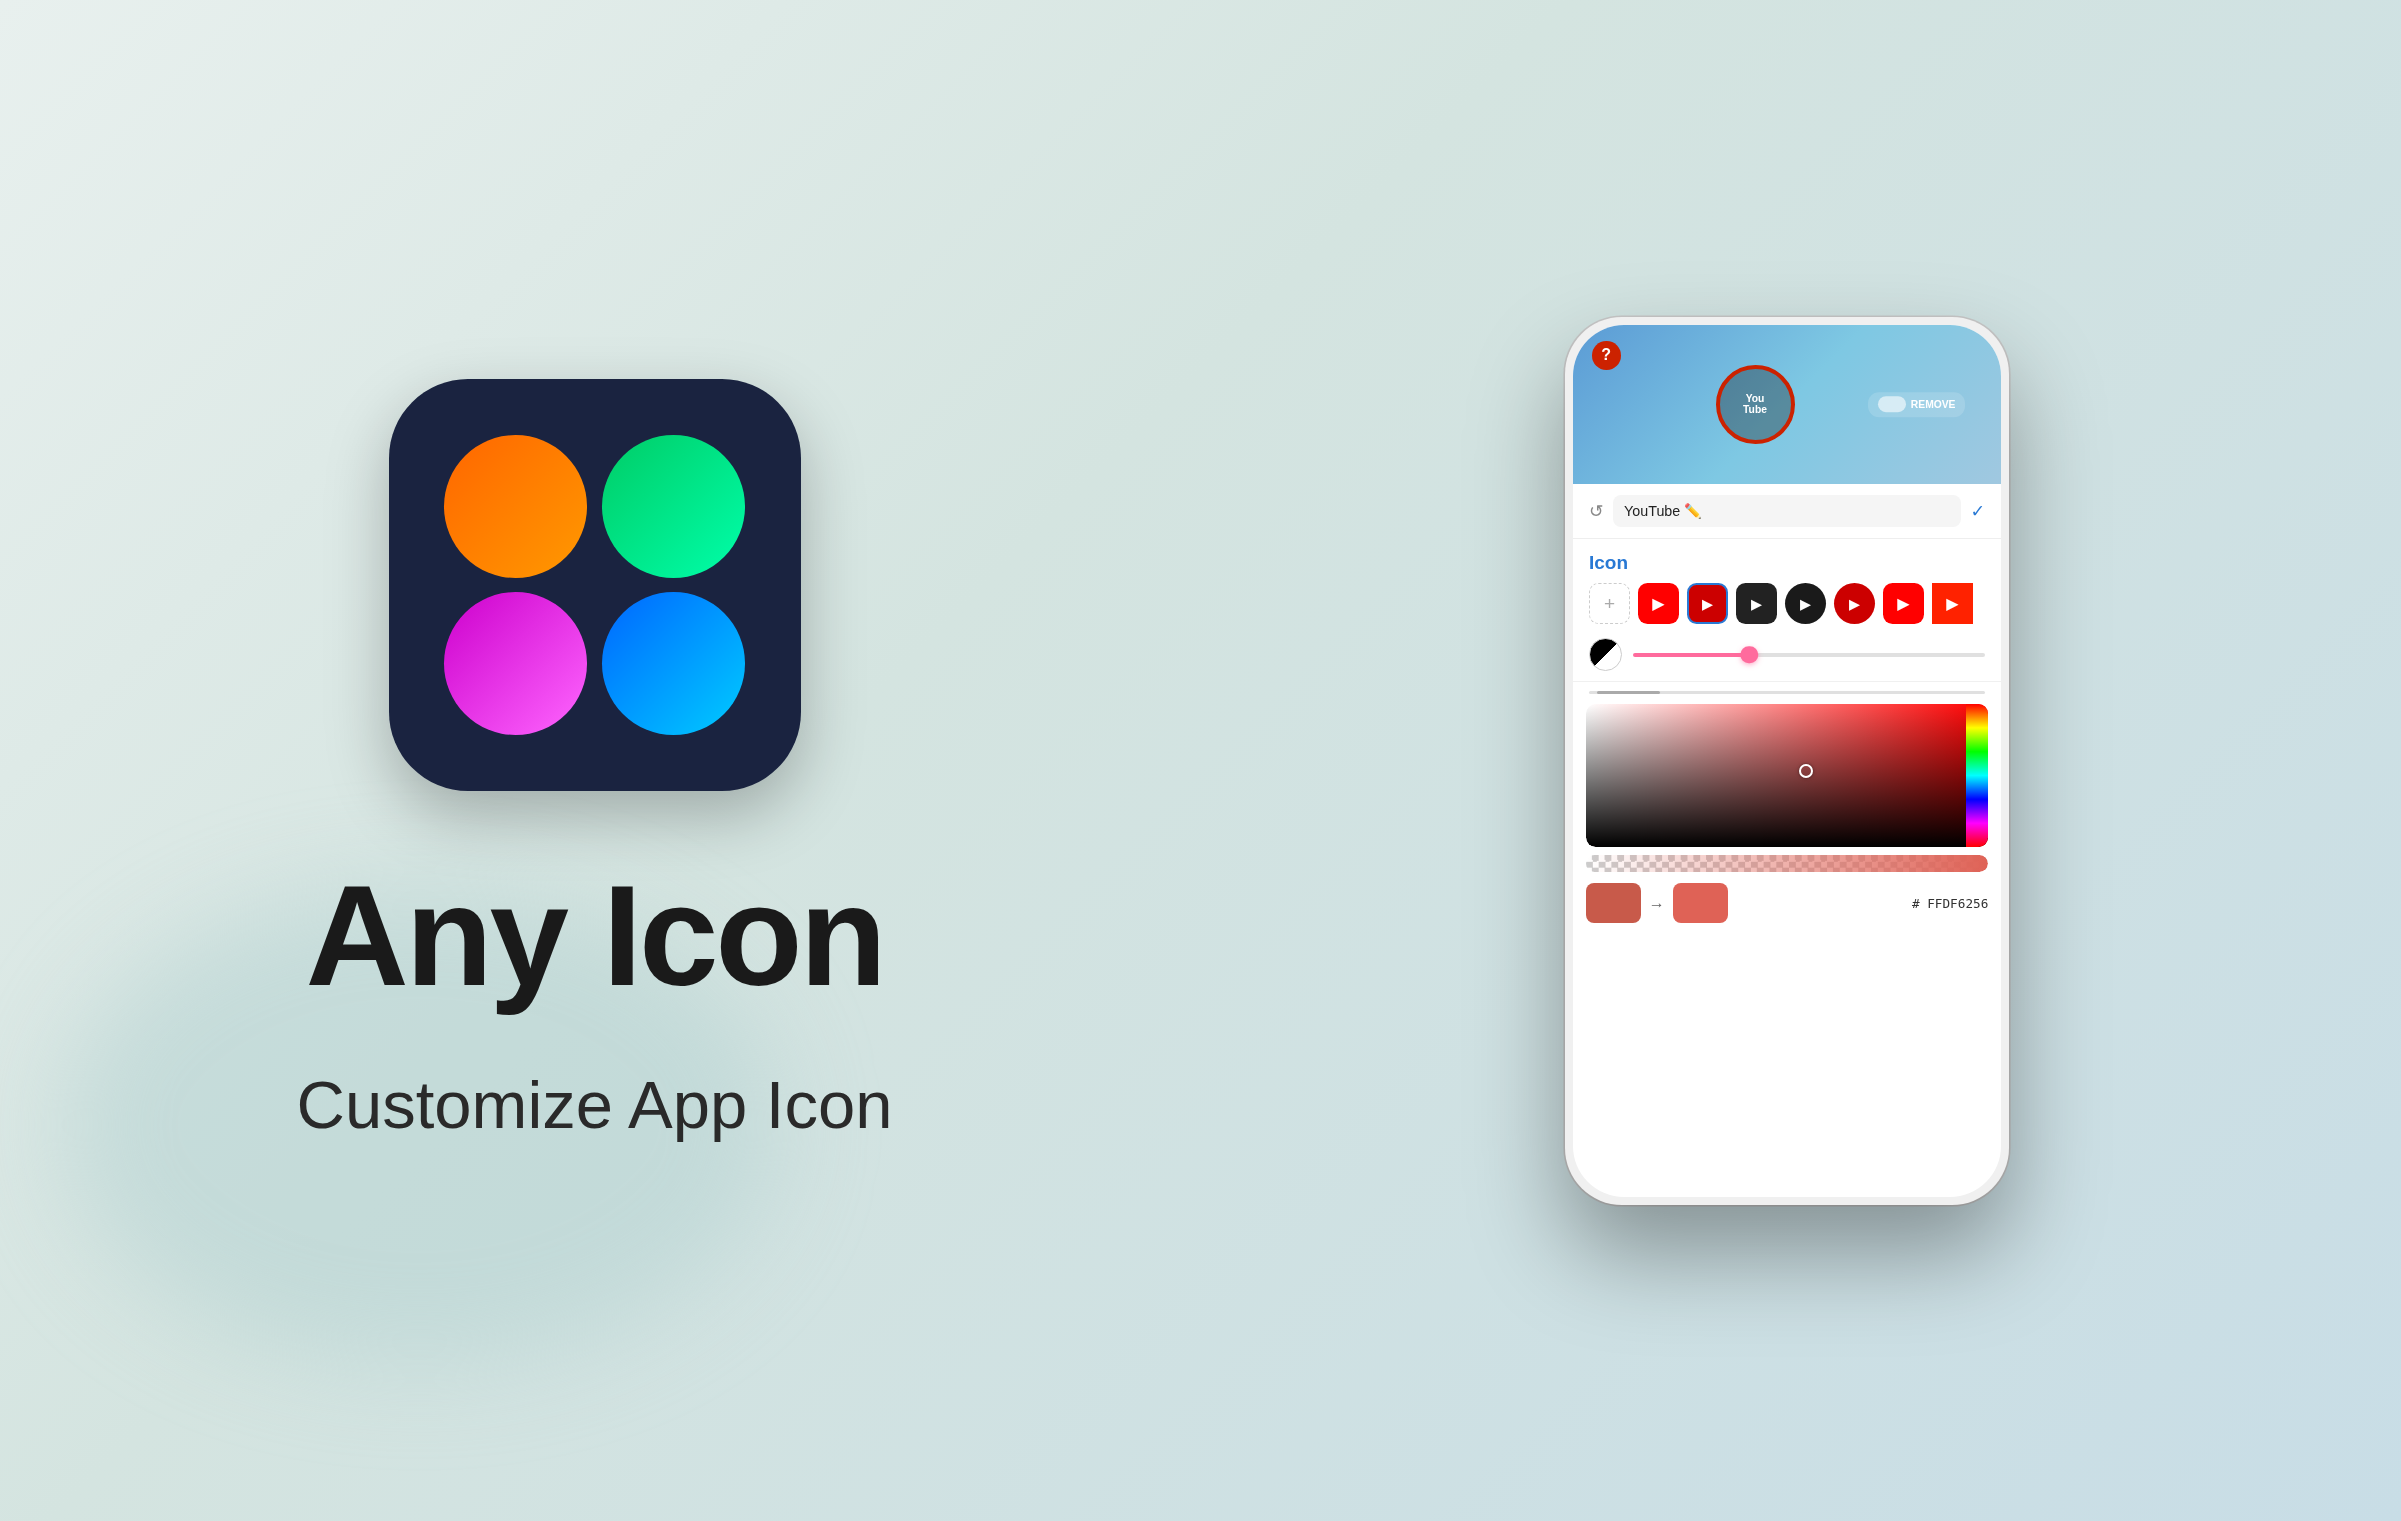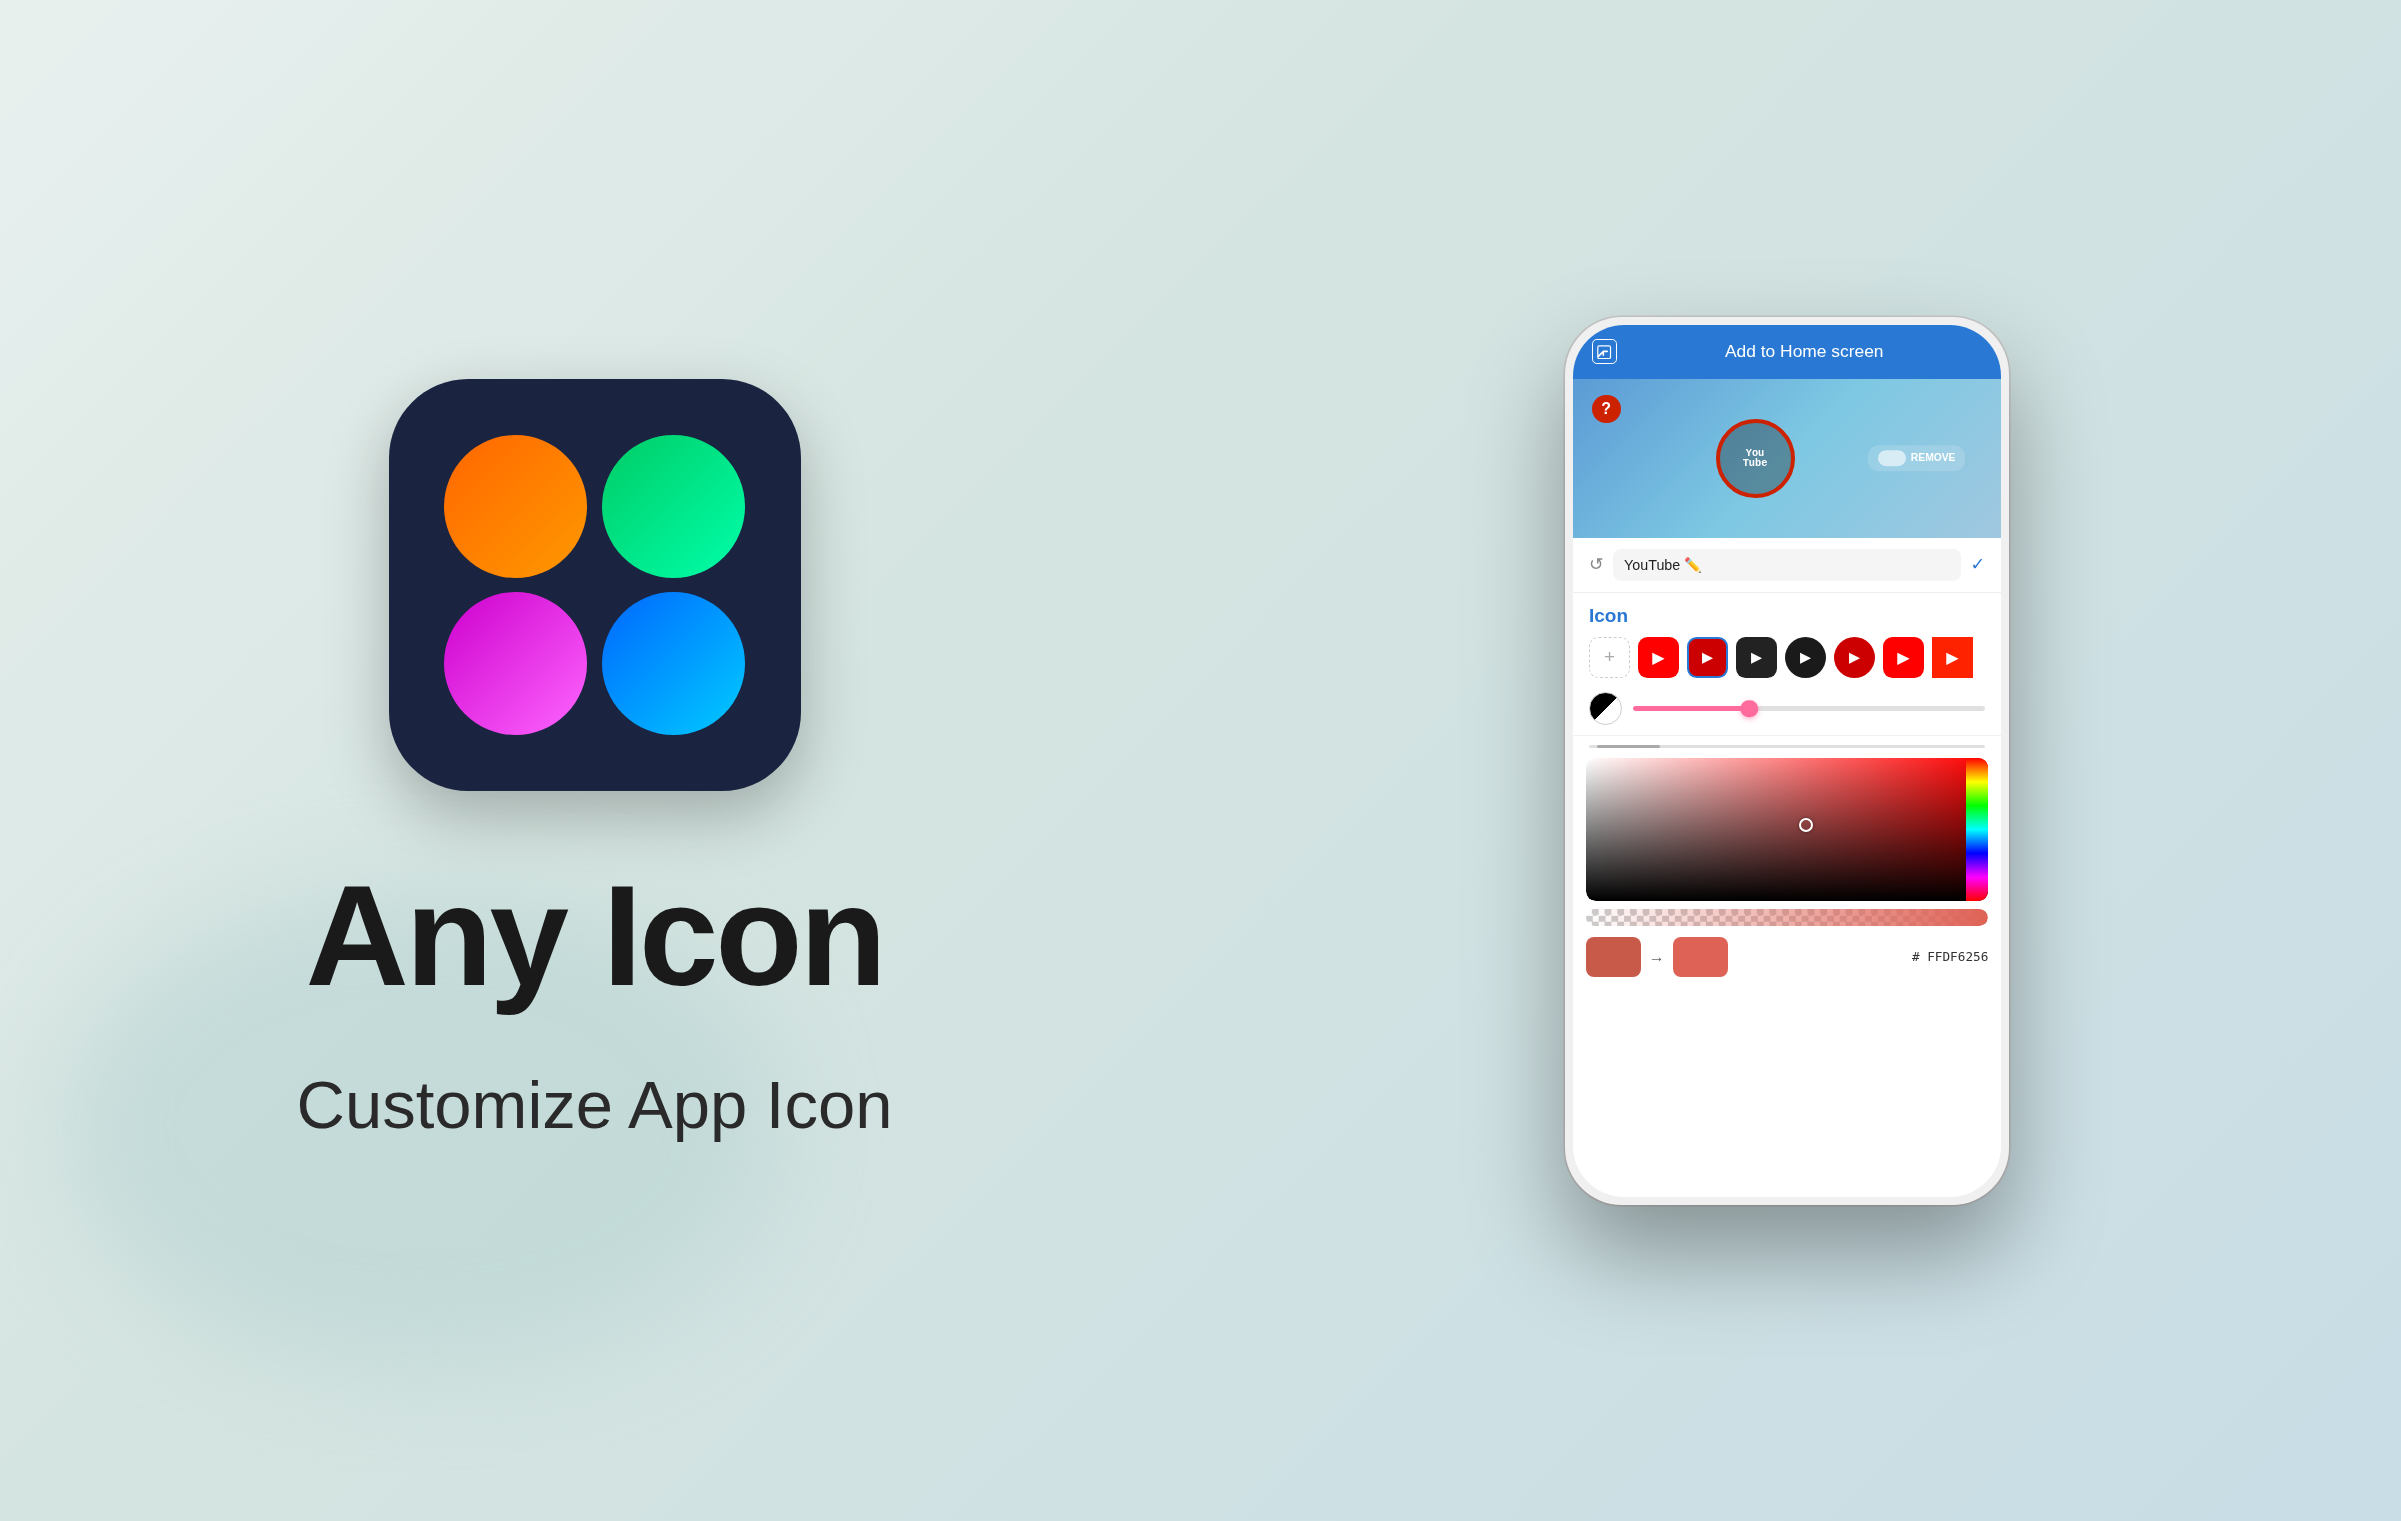--- a/index.html
+++ b/index.html
@@ -161,21 +161,20 @@
       width: 79px;
       height: 79px;
       border: 4px solid #cc2200;
       border-radius: 50%;
       display: flex;
       align-items: center;
       justify-content: center;
       background: rgba(0,0,0,0.3);
       position: relative;
       left: -32px;
-      font-family: Liberation Mono, monospace;
     }
 
     .yt-logo-small {
       display: flex;
       flex-direction: column;
       align-items: center;
       color: white;
     }
 
     .yt-logo-small .you {
@@ -548,29 +547,20 @@
   </div>
 
   <h1 class="main-title">Any Icon</h1>
   <p class="sub-title">Customize App Icon</p>
 </div>
 
 <div class="right-section">
   <div class="phone-outer">
     <div class="phone-inner">
 
-      <div class="phone-header">
-        <div class="phone-header-icon">
-          <svg width="14.3" height="14.3" viewBox="0 0 18 18" fill="none" xmlns="http://www.w3.org/2000/svg">
-            <path d="M2 14L8 8M8 8V13M8 8H13" stroke="white" stroke-width="2" stroke-linecap="round"></path>
-            <rect x="1" y="1" width="16" height="16" rx="2" stroke="white" stroke-width="1.5" fill="none"></rect>
-          </svg>
-        </div>
-        <span class="phone-header-title">Add to Home screen</span>
-      </div>
 
       <div class="phone-preview">
 
         <div style="position:absolute; left:19px; top:16px; width:28.5px; height:28.5px; background:#cc2200; border-radius:50%; display:flex; align-items:center; justify-content:center;">
           <span style="color:white; font-size:16px; font-weight:700;">?</span>
         </div>
 
         <div class="preview-icon-circle">
           <div class="yt-logo-small">
             <span class="you">You</span>

